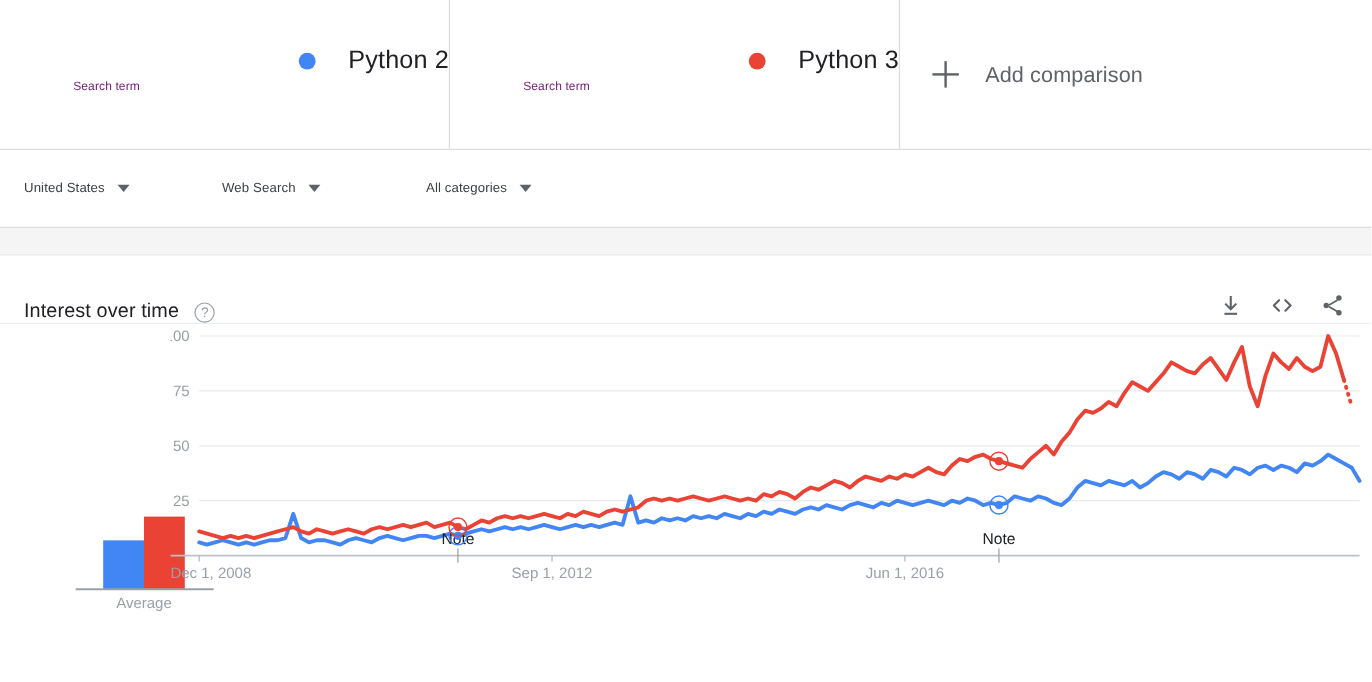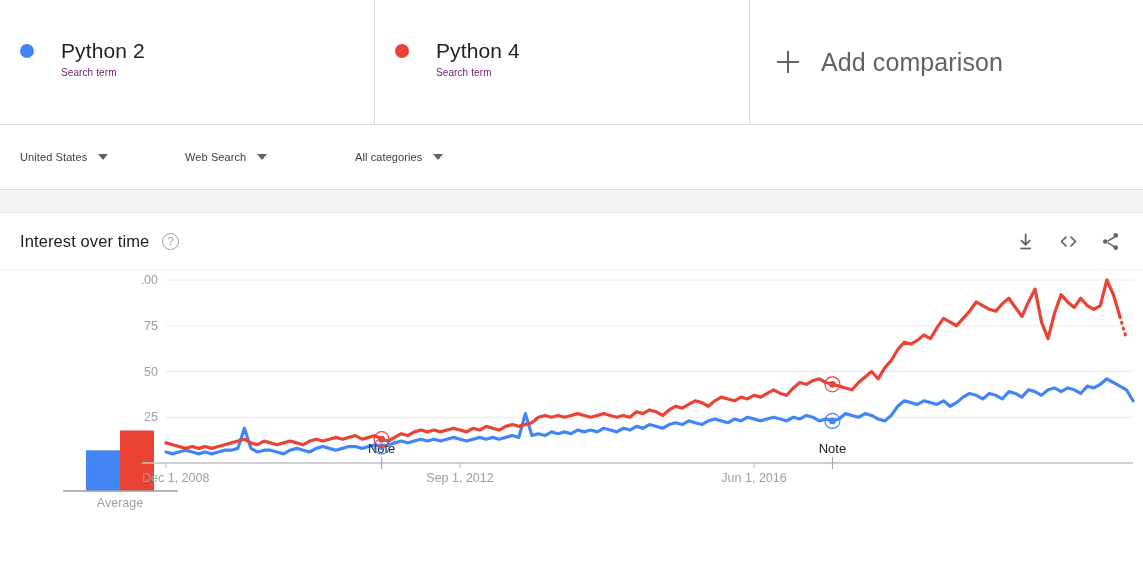--- a/index.html
+++ b/index.html
@@ -17,21 +17,21 @@
     height: 125px;
     border-bottom: 1px solid #dadce0;
     background: #fff;
   }
   .term-card {
     width: 375px;
     border-right: 1px solid #dadce0;
     padding: 38px 0 0 20px;
     position: relative;
   }
-  .term-head { display: flex; align-items: center; }
+  .term-head { display: flex; align-items: center; justify-content: flex-end; }
   .term-dot {
     width: 14px; height: 14px; border-radius: 50%;
     margin-right: 27px; flex: 0 0 auto;
   }
   .term-title {
     font-size: 21px; color: #202124; font-weight: 400;
     letter-spacing: .1px; line-height: 26px;
   }
   .term-sub {
     font-size: 10px; color: #701a75; margin-top: 3px;
@@ -45,21 +45,21 @@
   }
   .plus-icon {
     width: 22px; height: 22px; position: relative;
     margin-right: 22px; flex: 0 0 auto;
   }
   .plus-icon::before, .plus-icon::after {
     content: ""; position: absolute; background: #5f6368;
   }
   .plus-icon::before { left: 0; top: 10px; width: 22px; height: 2px; }
   .plus-icon::after { top: 0; left: 10px; height: 22px; width: 2px; }
-  .add-label { font-size: 25px; color: #5f6368; letter-spacing: .1px; }
+  .add-label { font-size: 18px; color: #5f6368; letter-spacing: .1px; }
 
   
   .filters-row {
     height: 65px;
     display: flex;
     align-items: center;
     border-bottom: 1px solid #dadce0;
     background: #fff;
     padding-left: 20px;
   }
@@ -91,21 +91,21 @@
   }
 
   
   .chart-card {
     position: relative;
     background: #fff;
     height: 355px;
   }
   .card-header {
     height: 57px;
-    display: flex; align-items: center;
+    display: flex; align-items: flex-end;
     padding: 0 18px 0 20px;
     border-bottom: 1px solid #eceff1;
   }
   .card-title {
     font-size: 16.5px; color: #202124; letter-spacing: .1px;
   }
   .help-icon {
     width: 17px; height: 17px; border-radius: 50%;
     border: 1.3px solid #9aa0a6;
     color: #9aa0a6; font-size: 11.5px;
@@ -141,21 +141,21 @@
     <div class="term-head">
       <span class="term-dot" style="background:#4285f4"></span>
       <span class="term-title">Python 2</span>
     </div>
     <div class="term-sub">Search term</div>
   </div>
 
   <div class="term-card">
     <div class="term-head">
       <span class="term-dot" style="background:#ea4335"></span>
-      <span class="term-title">Python 4</span>
+      <span class="term-title">Python 3</span>
     </div>
     <div class="term-sub">Search term</div>
   </div>
 
   <div class="add-comparison">
     <span class="plus-icon"></span>
     <span class="add-label">Add comparison</span>
   </div>
 </div>
 

